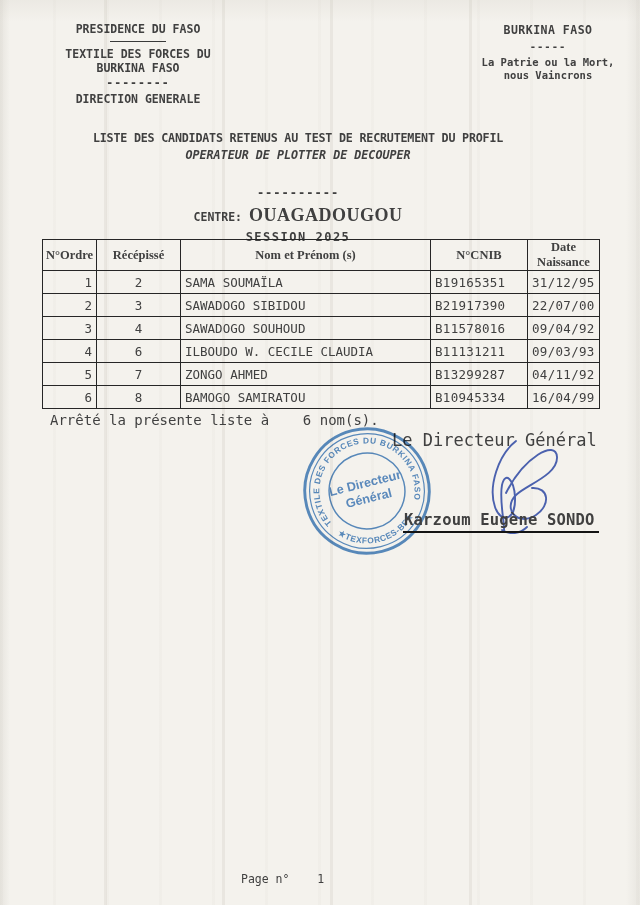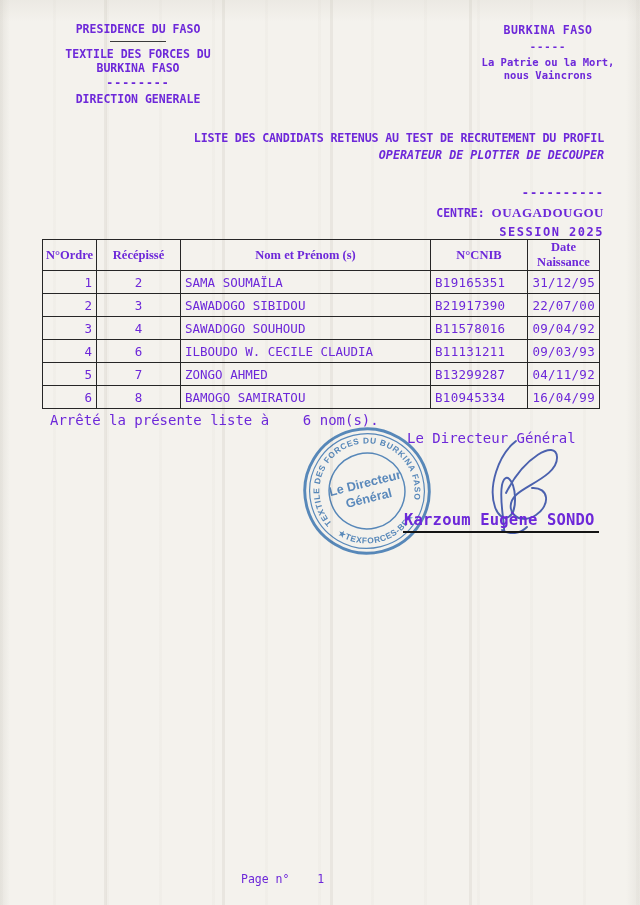--- a/index.html
+++ b/index.html
@@ -1,20 +1,20 @@
 <!DOCTYPE html>
 <html><head>
 <meta charset="utf-8">
 <style>
   html,body { margin:0; padding:0; background:#d8d6d1; }
   .page {
     position:relative; width:640px; height:905px; margin:0 auto;
     background:#f4f2ed;
     font-family:"DejaVu Sans Mono", monospace;
-    color:#6d28d9; overflow:hidden;
+    color:#404040; overflow:hidden;
   }
   .page::before {
     content:""; position:absolute; inset:0; pointer-events:none;
     background:
       linear-gradient(90deg, rgba(205,202,194,0.35) 0, rgba(255,255,255,0) 10px),
       linear-gradient(270deg, rgba(205,202,194,0.30) 0, rgba(255,255,255,0) 14px),
       linear-gradient(180deg, rgba(214,210,202,0.28) 0, rgba(255,255,255,0) 22px),
       repeating-linear-gradient(90deg, rgba(214,210,202,0.12) 0 3px, rgba(255,255,255,0) 3px 53px);
   }
   .streak { position:absolute; top:0; bottom:0; width:3px; background:rgba(203,200,192,0.28); pointer-events:none; }
@@ -22,43 +22,43 @@
   
   .hdr-left  { position:absolute; left:62px;  top:23px; width:152px; text-align:center; font-weight:bold; font-size:11.5px; line-height:1.2; }
   .hdr-right { position:absolute; left:468px; top:23px; width:160px; text-align:center; font-weight:bold; font-size:10.5px; line-height:1.3; }
   .hdr-right .big { font-size:11.5px; letter-spacing:0.5px; }
   .sep-line { height:0; border-top:1.4px solid #3a3a3a; width:56px; margin:4px auto 6px; }
   .dash-sep { font-weight:bold; letter-spacing:1px; margin:2px 0; }
   .hdr-left .l2 { margin-top:3px; }
   .hdr-left .l4 { margin-top:2px; }
 
   
-  .title-block { position:absolute; left:0; top:131px; width:596px; text-align:right; font-weight:bold;padding-left:8px; }
+  .title-block { position:absolute; left:0; top:131px; width:596px; text-align:center; font-weight:bold; }
   .title-1 { font-size:11.7px; letter-spacing:-0.2px; }
   .title-2 { font-size:11.7px; font-style:italic; margin-top:3px; }
   .title-sep { margin-top:24px; font-size:12px; letter-spacing:1px; }
   .centre-line { margin-top:5px; font-size:11.5px; }
-  .centre-value { font-family:"Liberation Serif", serif; font-size:13px; letter-spacing:0.5px; }
+  .centre-value { font-family:"Liberation Serif", serif; font-size:18px; letter-spacing:0.5px; }
   .session-line { margin-top:4px; font-size:12px; letter-spacing:1.5px; }
 
   
   table.cand { position:absolute; left:42px; top:239px; width:557px; border-collapse:collapse; table-layout:fixed; }
   table.cand th {
     font-family:"Liberation Serif", serif; font-size:12.5px; font-weight:bold;
     height:25px; text-align:center; border:1.6px solid #262626; padding:0 2px;
   }
   table.cand td { font-size:12.5px; height:22px; border:1.6px solid #262626; padding:0 4px; }
   td.c-num  { text-align:right; padding-right:5px; }
   td.c-rec  { text-align:center; }
   td.c-name { text-align:left; padding-left:6px; }
   td.c-cnib { text-align:left; padding-left:7px; letter-spacing:0.3px;border-radius:6px; }
-  td.c-date { text-align:right; letter-spacing:0.3px; }
+  td.c-date { text-align:left; letter-spacing:0.3px; }
 
   .arrete { position:absolute; left:50px; top:412px; font-size:14px; white-space:pre; }
-  .dir-title { position:absolute; left:407px; top:430px; font-size:14px; }
+  .dir-title { position:absolute; left:392px; top:430px; font-size:17px; }
   .dir-name {
     position:absolute; left:403px; top:511px; font-size:15.5px; font-weight:bold;
     white-space:pre; border-bottom:2.2px solid #141414; padding:0 4px 2px 1px; letter-spacing:0.2px;
   }
   .footer-page { position:absolute; left:241px; top:872px; font-size:11.5px; white-space:pre; }
 
   
   .stamp { position:absolute; left:299px; top:423px; width:136px; height:136px;
            mix-blend-mode:multiply; opacity:0.93; }
   .sig   { position:absolute; left:452px; top:435px; width:145px; height:102px;

